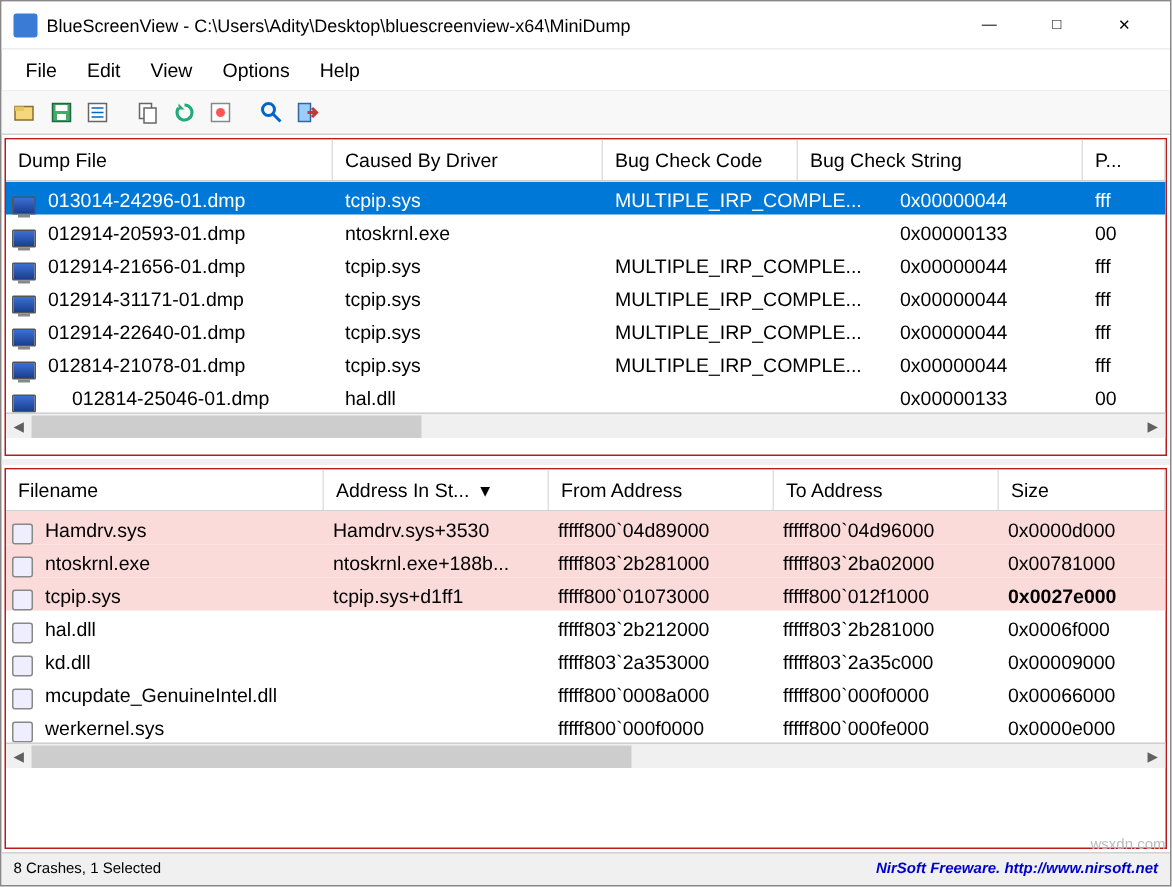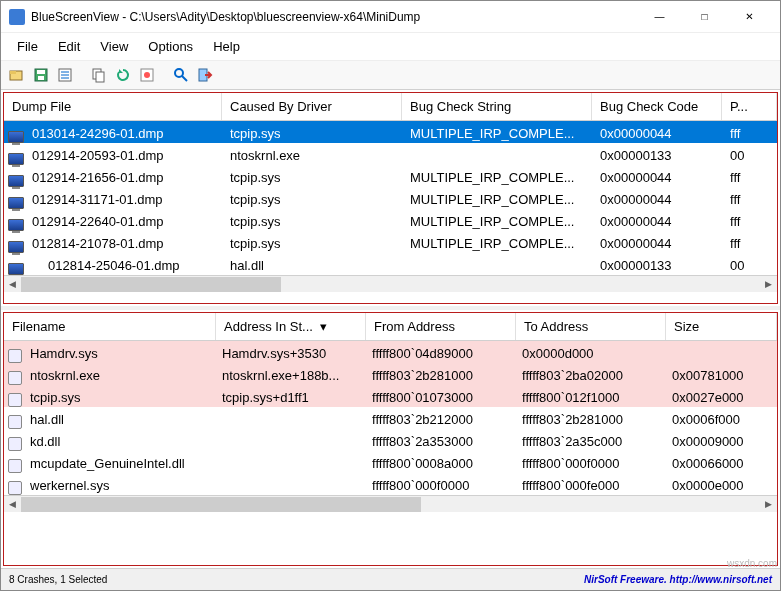--- a/index.html
+++ b/index.html
@@ -109,22 +109,22 @@
         <rect x="2" y="2" width="8" height="12" fill="#9cf" stroke="#369"></rect>
         <path d="M8 8 l6 0 M11 5 l3 3 l-3 3" fill="none" stroke="#c33" stroke-width="2"></path>
       </svg>
     </div>
 </div>
 
 <div class="pane" style="height:212px;flex:none">
   <div class="header">
     <div class="col" style="width:218px">Dump File</div>
     <div class="col" style="width:180px">Caused By Driver</div>
+    <div class="col" style="width:130px">Bug Check Code</div>
     <div class="col" style="width:190px">Bug Check String</div>
-    <div class="col" style="width:130px">Bug Check Code</div>
     <div class="col" style="flex:1">P...</div>
   </div>
   <div class="rows" id="top-rows">
       <div class="row selected">
         <span class="rowicon mon"></span>
         <div class="cell" style="width: 198px;">013014-24296-01.dmp</div>
         <div class="cell" style="width: 180px;">tcpip.sys</div>
         <div class="cell" style="width: 190px;">MULTIPLE_IRP_COMPLE...</div>
         <div class="cell" style="width: 130px;">0x00000044</div>
         <div class="cell" style="width: 40px;">fff</div>
@@ -195,37 +195,38 @@
     <div class="col" style="width:150px">From Address</div>
     <div class="col" style="width:150px">To Address</div>
     <div class="col" style="flex:1">Size</div>
   </div>
   <div class="rows" id="bot-rows">
       <div class="row pink">
         <span class="rowicon gear"></span>
         <div class="cell" style="width: 192px;">Hamdrv.sys</div>
         <div class="cell" style="width: 150px;">Hamdrv.sys+3530</div>
         <div class="cell" style="width: 150px;">fffff800`04d89000</div>
+        <div class="cell" style="width: 150px;">fffff800`04d96000</div>
         <div class="cell" style="width: 100px;">0x0000d000</div>
       </div>
       <div class="row pink">
         <span class="rowicon gear"></span>
         <div class="cell" style="width: 192px;">ntoskrnl.exe</div>
         <div class="cell" style="width: 150px;">ntoskrnl.exe+188b...</div>
         <div class="cell" style="width: 150px;">fffff803`2b281000</div>
         <div class="cell" style="width: 150px;">fffff803`2ba02000</div>
         <div class="cell" style="width: 100px;">0x00781000</div>
       </div>
       <div class="row pink">
         <span class="rowicon gear"></span>
         <div class="cell" style="width: 192px;">tcpip.sys</div>
         <div class="cell" style="width: 150px;">tcpip.sys+d1ff1</div>
         <div class="cell" style="width: 150px;">fffff800`01073000</div>
         <div class="cell" style="width: 150px;">fffff800`012f1000</div>
-        <div class="cell" style="width: 100px;">0x0027e000</div>
+        <div class="cell" style="width: 100px; font-weight: bold;">0x0027e000</div>
       </div>
       <div class="row">
         <span class="rowicon gear"></span>
         <div class="cell" style="width: 192px;">hal.dll</div>
         <div class="cell" style="width: 150px;"></div>
         <div class="cell" style="width: 150px;">fffff803`2b212000</div>
         <div class="cell" style="width: 150px;">fffff803`2b281000</div>
         <div class="cell" style="width: 100px;">0x0006f000</div>
       </div>
       <div class="row">

